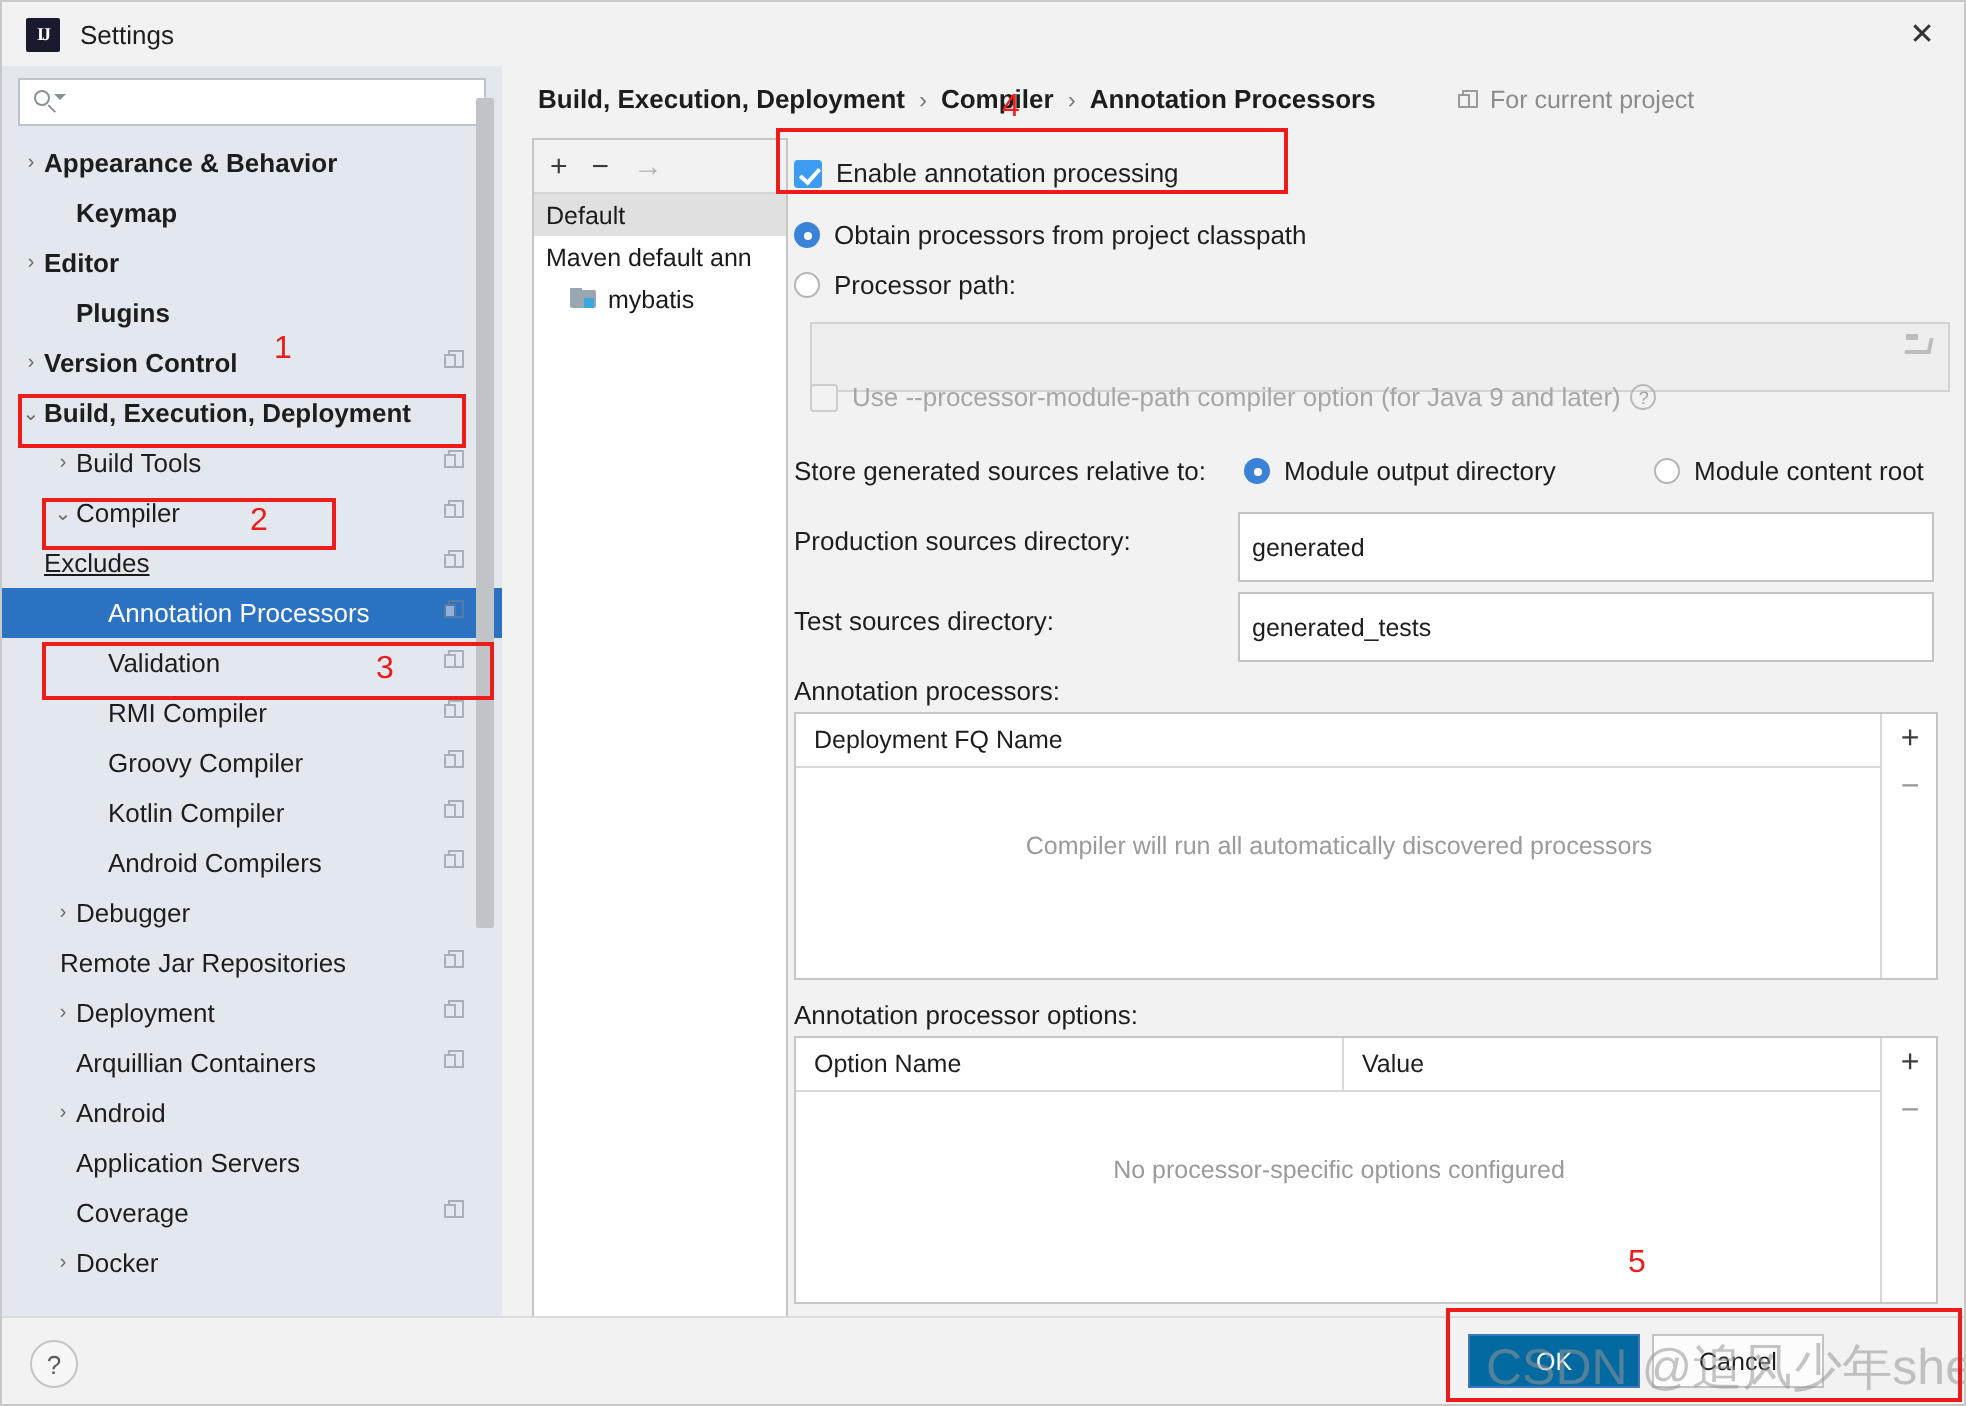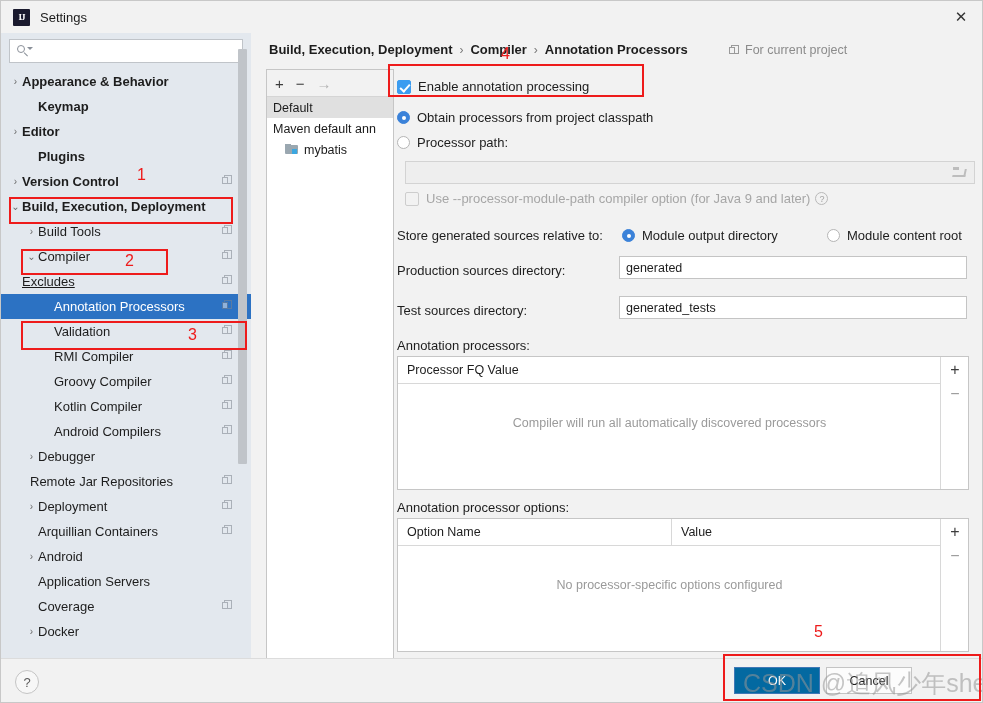--- a/index.html
+++ b/index.html
@@ -204,21 +204,21 @@
     position: relative;
   }
   .rb.on { background: #3b82d9; border-color: #3b82d9; }
   .rb.on::after {
     content: ""; position: absolute; left: 3.5px; top: 3.5px;
     width: 4px; height: 4px; background: #fff; border-radius: 50%;
   }
 
   .txtfield {
     background: #fff; border: 1px solid #c4c4c4;
-    height: 23px; display: flex; align-items: center;
+    height: 35px; display: flex; align-items: center;
     padding: 0 6px; font-size: 12.5px; color: #1d1d1d;
   }
   .txtfield.dim { background: #eeeeee; border-color: #d3d3d3; }
   .folder-btn {
     position: absolute; right: 7px; top: 5px; width: 14px; height: 12px;
   }
   .folder-btn .f1 {
     position: absolute; left: 0; top: 2px; width: 13px; height: 8px;
     border-bottom: 2px solid #bdbdbd; border-right: 2px solid #bdbdbd;
     transform: skewX(-12deg);
@@ -580,21 +580,21 @@
       <div class="txtfield" style="position:absolute; left:222px; top:227px; width:348px;">
         <span>generated_tests</span>
       </div>
 
       <div class="row" style="left:0; top:269px;">
         <span class="lbl">Annotation processors:</span>
       </div>
 
       <div class="tbl" style="left:0; top:287px; width:572px; height:134px;">
         <div class="tbl-head">
-          <div class="th" style="width:543px;">Processor FQ Value</div>
+          <div class="th" style="width:543px;">Deployment FQ Name</div>
         </div>
         <div class="tbl-empty" style="width:543px;">Compiler will run all automatically discovered processors</div>
         <div class="tbl-side">
           <div class="plus">+</div>
           <div class="minus">−</div>
         </div>
       </div>
 
       <div class="row" style="left:0; top:431px;">
         <span class="lbl">Annotation processor options:</span>

